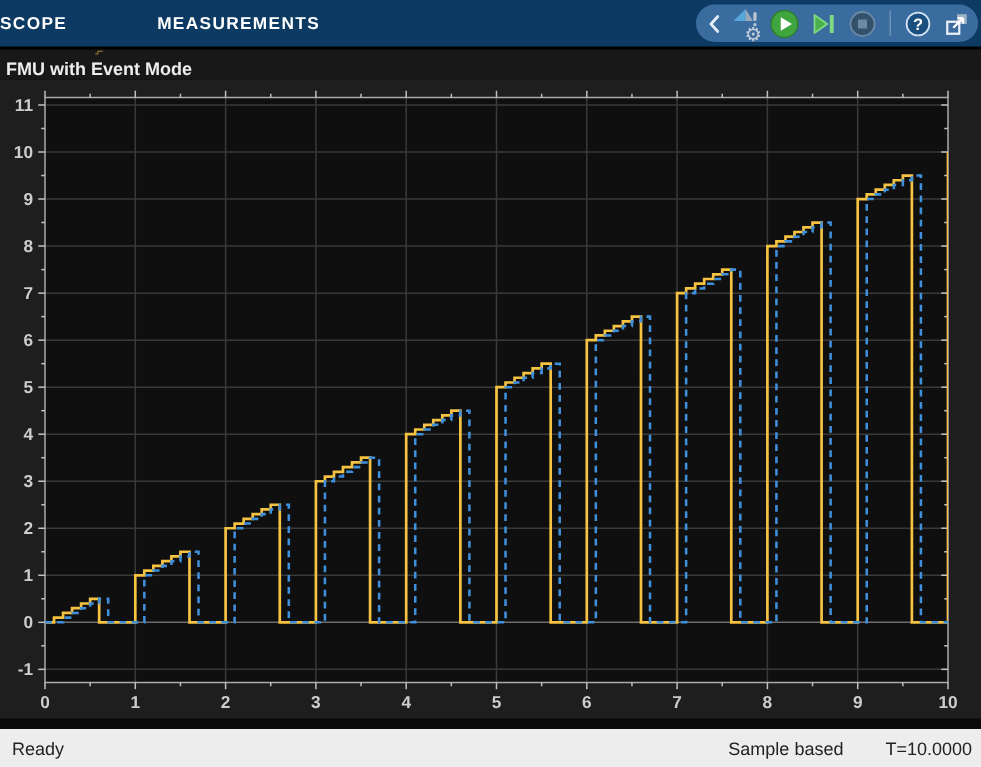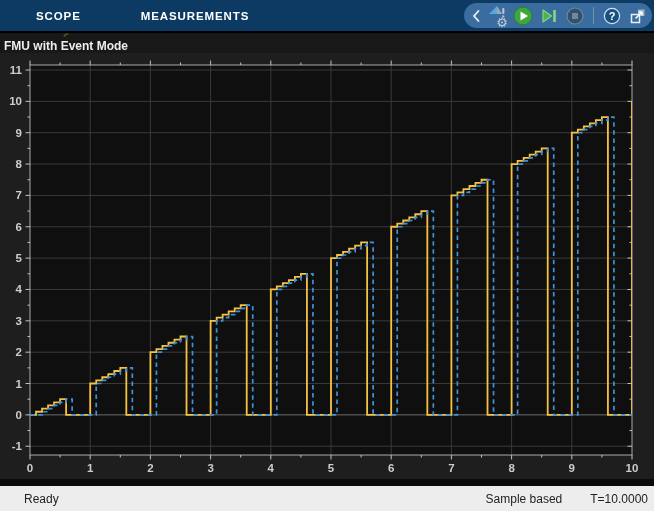--- a/index.html
+++ b/index.html
@@ -3,21 +3,21 @@
 <meta charset="utf-8">
 <style>
   html,body{margin:0;padding:0;}
   body{width:654px;height:511px;overflow:hidden;background:#000;
        font-family:"Liberation Sans", sans-serif;-webkit-font-smoothing:antialiased;}
   .window{width:654px;height:511px;display:flex;flex-direction:column;}
 
   
   .toolstrip{height:31px;background:#0C3A62;position:relative;display:flex;align-items:center;flex:0 0 auto;}
   .tab{color:#FFFFFF;font-size:11.5px;font-weight:600;letter-spacing:0.9px;cursor:default;}
-  .tab.scope{margin-left:36px;}
+  .tab.scope{}
   .tab.meas{margin-left:60px;}
   .tool-pill{position:absolute;top:3px;right:2px;height:25px;width:188px;background:#3A6C9F;
              border-radius:13px;display:flex;align-items:center;padding:0 8px 0 7px;box-sizing:border-box;gap:6px;}
   .tbtn{display:flex;align-items:center;justify-content:center;width:20px;height:21px;flex:0 0 auto;}
   .tbtn.narrow{width:10px;}
   .tool-sep{width:1px;height:17px;background:#6F90B2;flex:0 0 auto;margin:0 2px;}
   .gear-wrap{position:relative;width:20px;height:21px;}
   .gear-glyph{position:absolute;right:-1px;bottom:-3px;font-size:13px;color:#C4CEDA;line-height:13px;}
   .help-q{fill:#FFFFFF;font-size:11px;font-weight:bold;font-family:"Liberation Sans",sans-serif;}
 
@@ -29,21 +29,21 @@
   .legend-item .lbl{color:#EDEDED;font-size:12px;font-weight:700;white-space:nowrap;}
 
   
   .chart-area{height:433px;background:#1E1E1E;position:relative;flex:0 0 auto;}
   .chart-area svg{position:absolute;left:0;top:0;}
   .bottom-gap{position:absolute;left:0;bottom:0;width:654px;height:7px;background:#0B0B0B;}
 
   
   .status-bar{height:25px;background:#EDEDED;display:flex;align-items:center;
               font-size:12px;color:#222222;flex:0 0 auto;}
-  .status-left{margin-left:24px;}
+  .status-left{margin-left:8px;}
   .status-right{margin-left:auto;display:flex;gap:28px;margin-right:6px;}
 </style>
 </head>
 <body>
 
 <div class="window">
 
   <div class="toolstrip">
     <div class="tab scope">SCOPE</div>
     <div class="tab meas">MEASUREMENTS</div>

